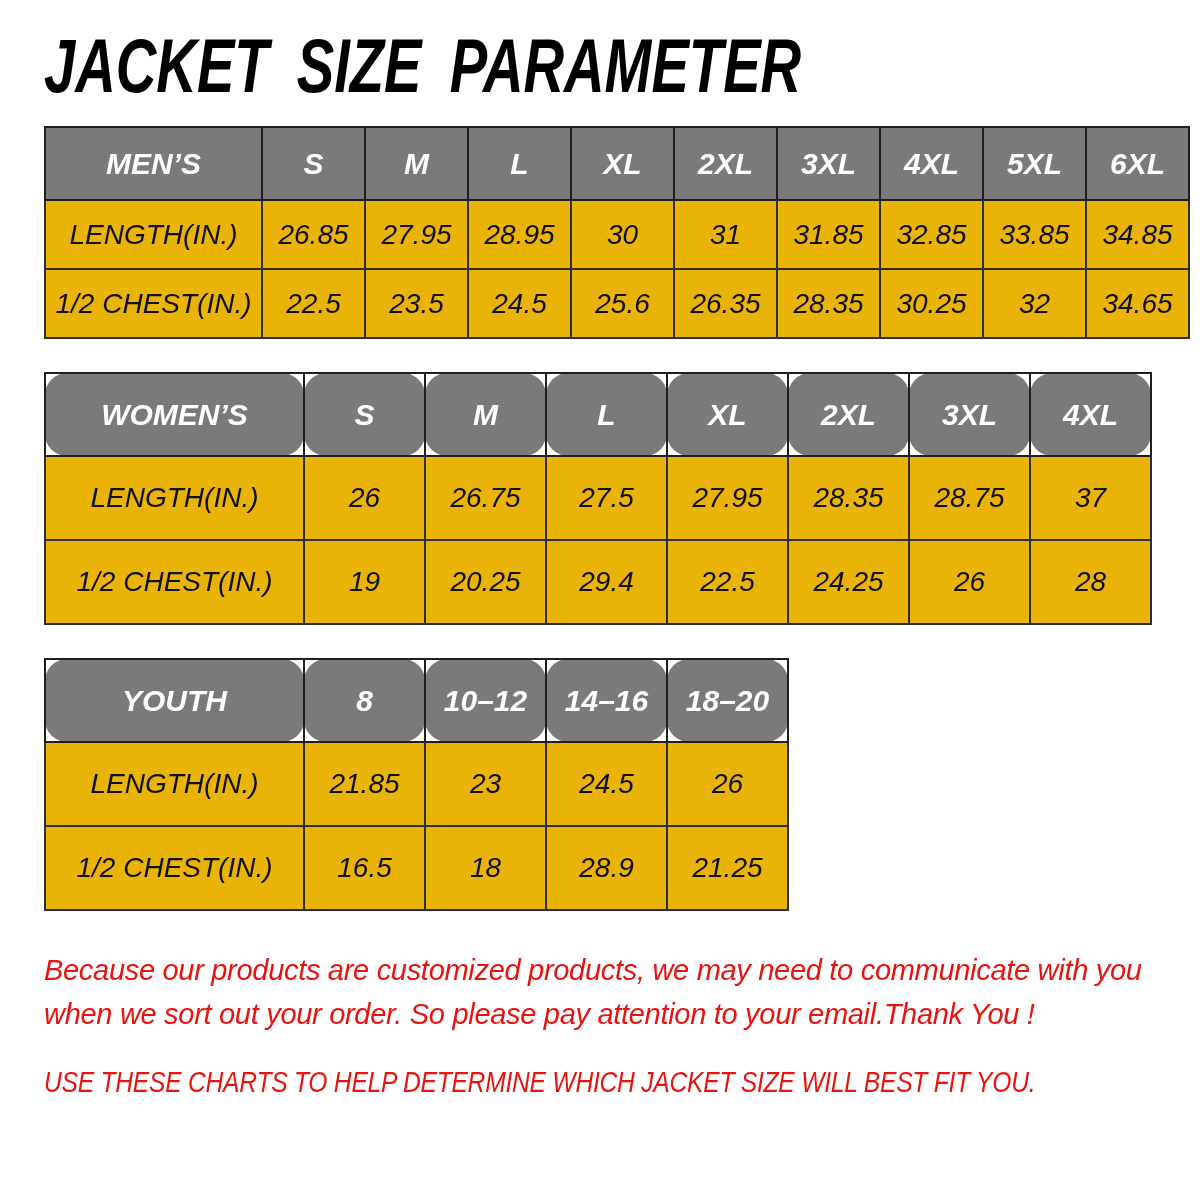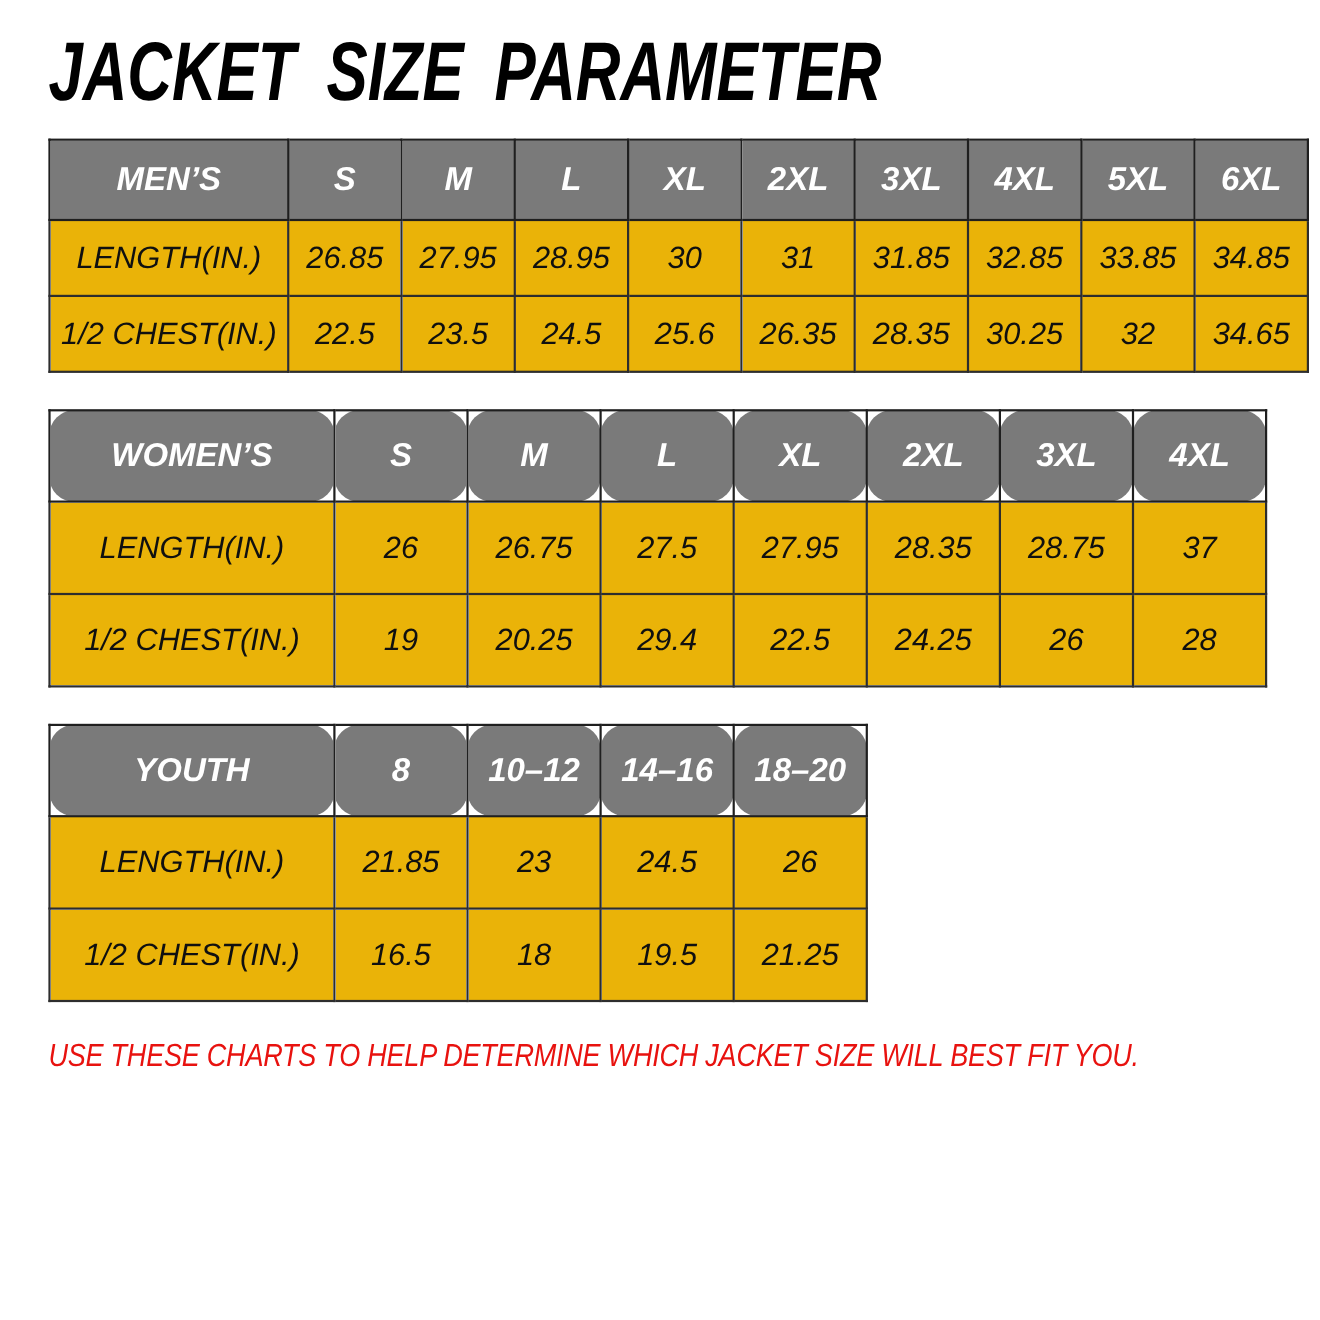--- a/index.html
+++ b/index.html
@@ -220,22 +220,23 @@
               <td>LENGTH(IN.)</td>
               <td>21.85</td>
               <td>23</td>
               <td>24.5</td>
               <td>26</td>
             </tr>
             <tr>
               <td>1/2 CHEST(IN.)</td>
               <td>16.5</td>
               <td>18</td>
-              <td>19.5</td>
+              <td>28.9</td>
               <td>21.25</td>
             </tr>
           </tbody>
         </table>
       </div>
   </div>
 
+  <p class="footer-para">Because our products are customized products, we may need to communicate with you when we sort out your order. So please pay attention to your email.Thank You !</p>
   <p class="footer-line">USE THESE CHARTS TO HELP DETERMINE WHICH JACKET SIZE WILL BEST FIT YOU.</p>
 </div>
 
 </body></html>

